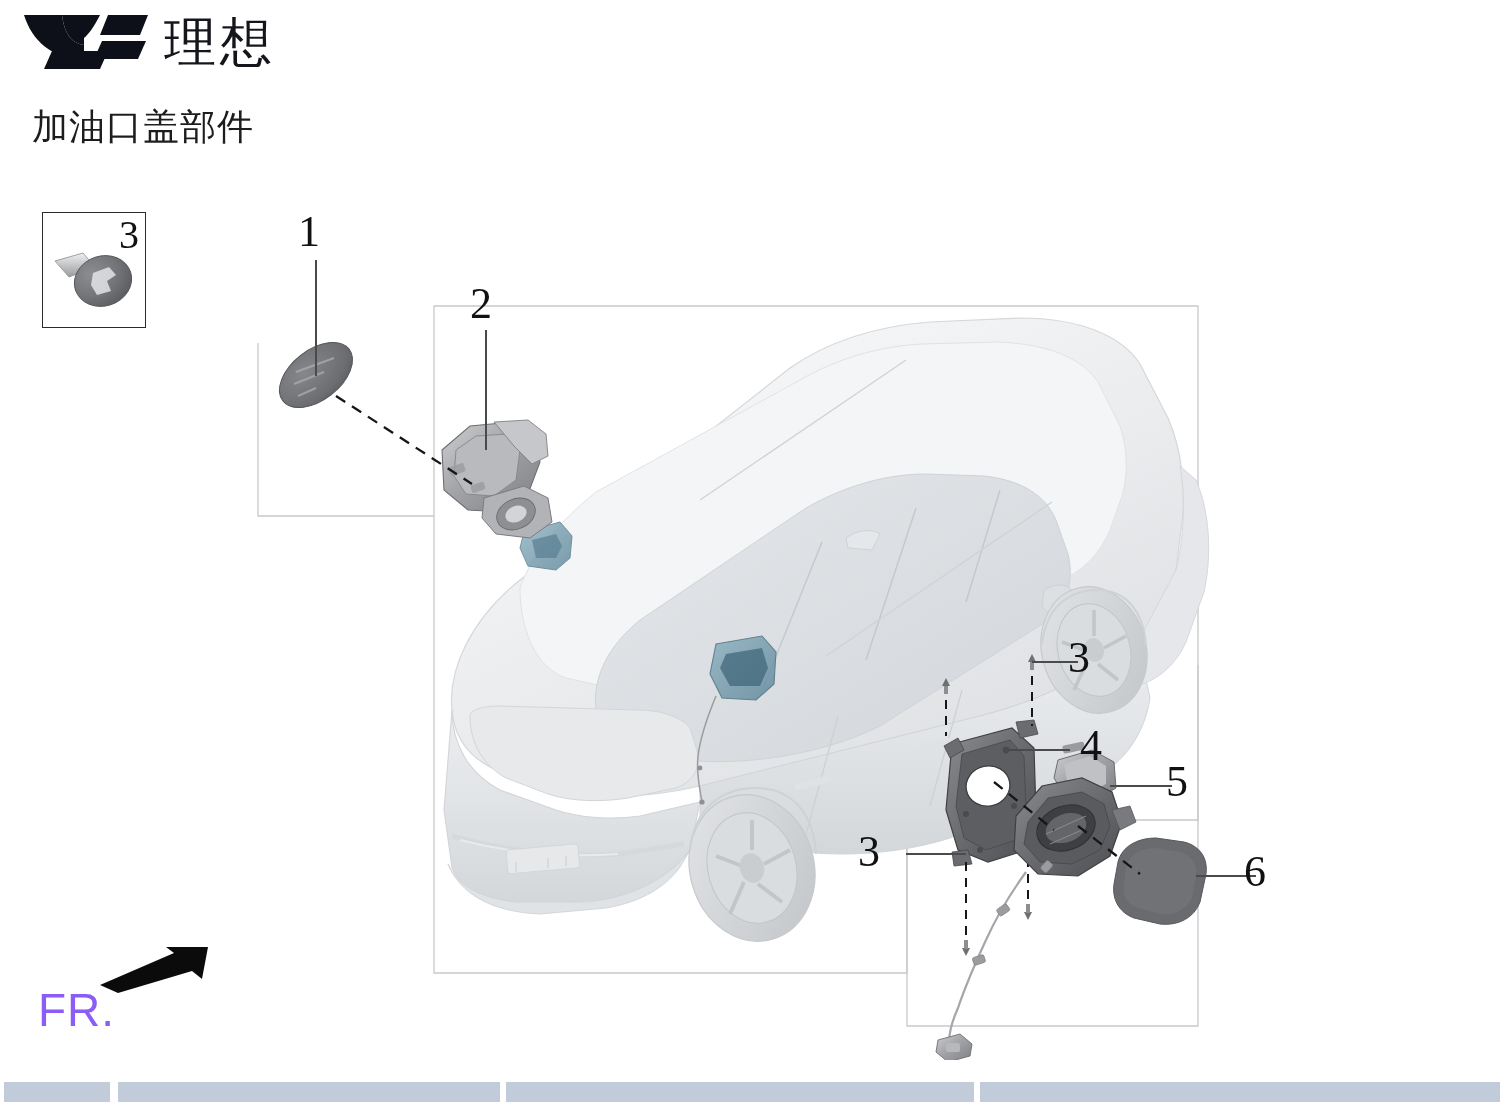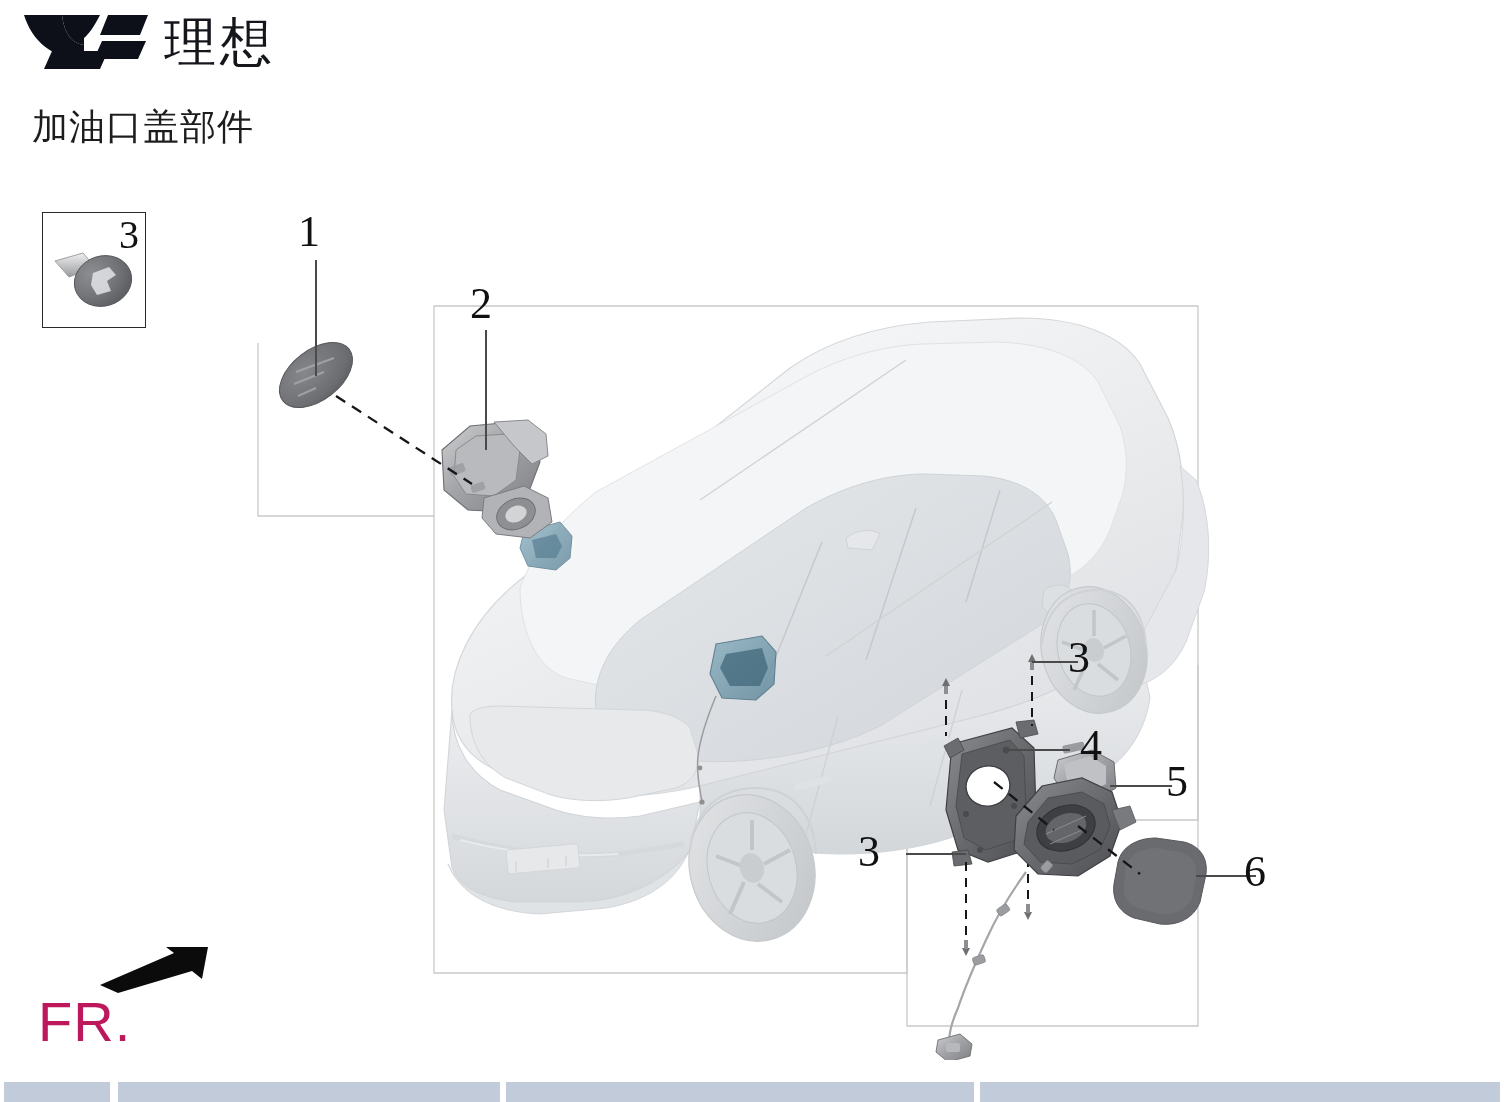--- a/index.html
+++ b/index.html
@@ -121,25 +121,24 @@
     left: 58px;
     top: 0px;
     width: 120px;
     height: 50px;
   }
   #fr-label {
     position: absolute;
     left: 0px;
     top: 38px;
     font-family: "Liberation Sans", "DejaVu Sans", sans-serif;
-    font-size: 56px;
+    font-size: 46px;
     font-weight: 400;
     letter-spacing: 1px;
-    color: #be185d;
-    margin-top: 6px;
+    color: #8b5cf6;
   }
 
   
   #footer-table-header {
     position: absolute;
     left: 0;
     top: 1082px;
     width: 1504px;
     height: 20px;
   }

